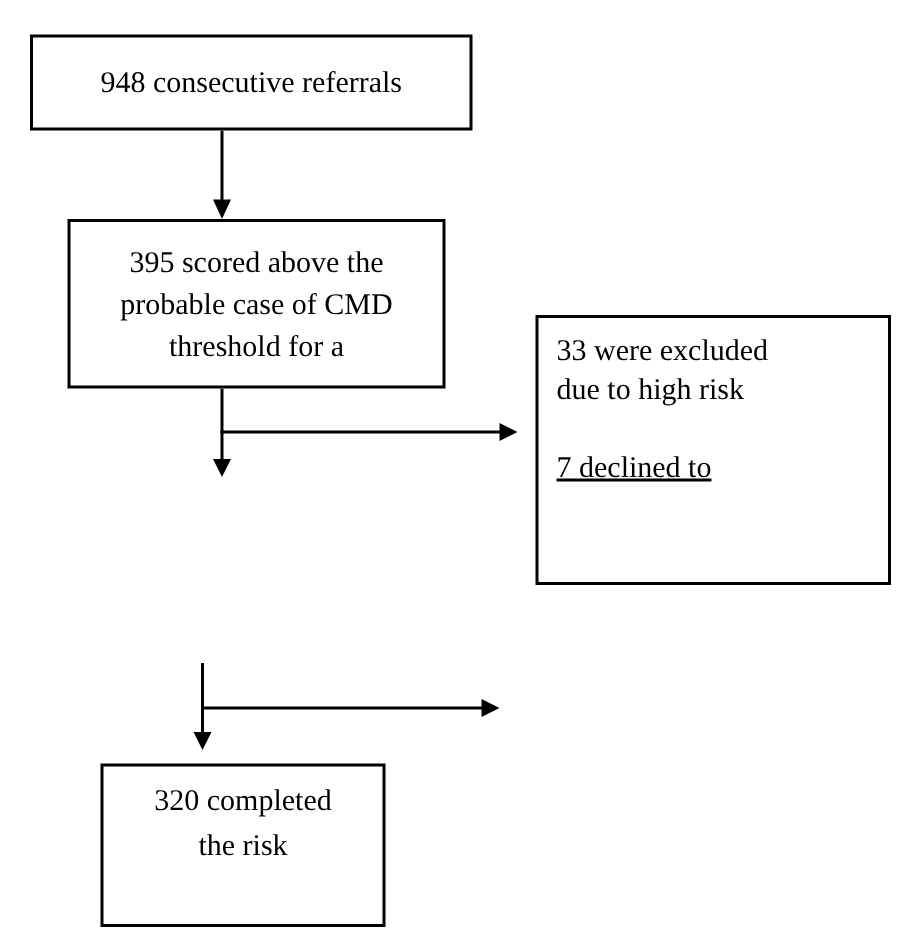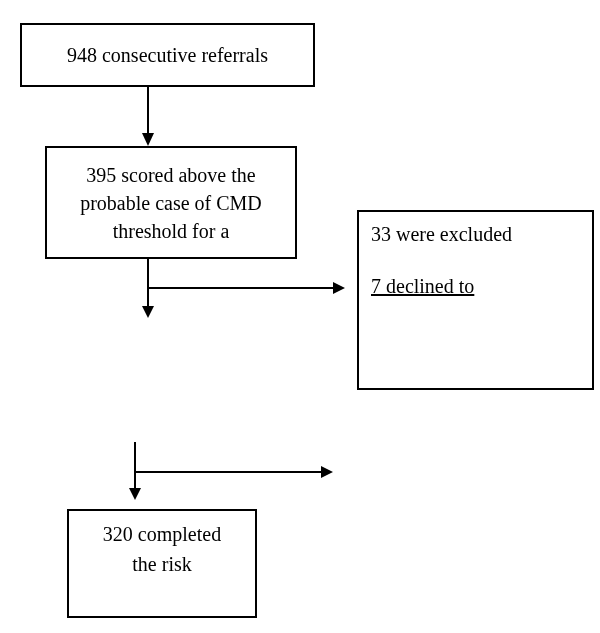--- a/index.html
+++ b/index.html
@@ -101,20 +101,21 @@
 
   <div class="box centered" id="box-threshold">
     <span class="line">395 scored above the</span>
     <span class="line">probable case of CMD</span>
     <span class="line">threshold for a</span>
   </div>
 
   <div class="box left-aligned" id="box-excluded">
     <div class="para1">
       <span class="line">33 were excluded</span>
+      <span class="line">due to high risk</span>
     </div>
     <div class="para2">
       <span class="line">7 declined to</span>
     </div>
   </div>
 
 
 
   <div class="box top-centered" id="box-completed">
     <span class="line">320 completed</span>

